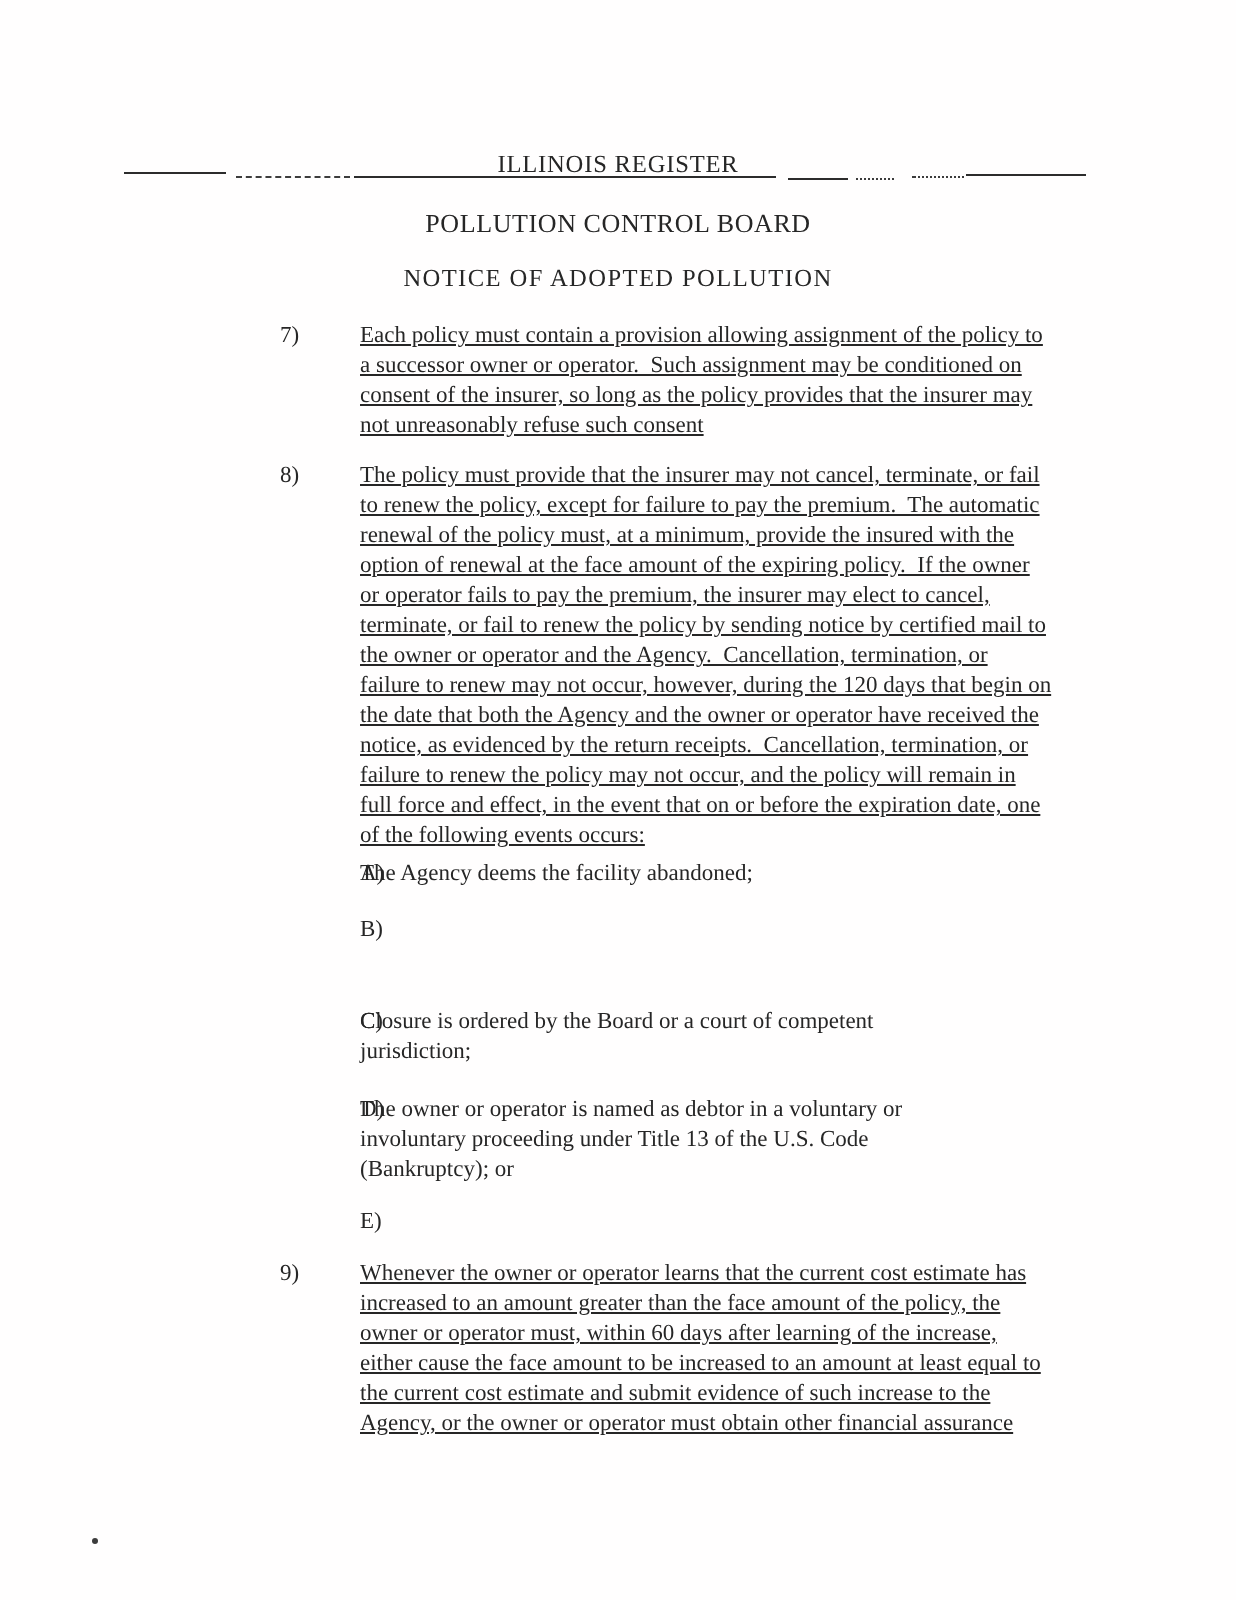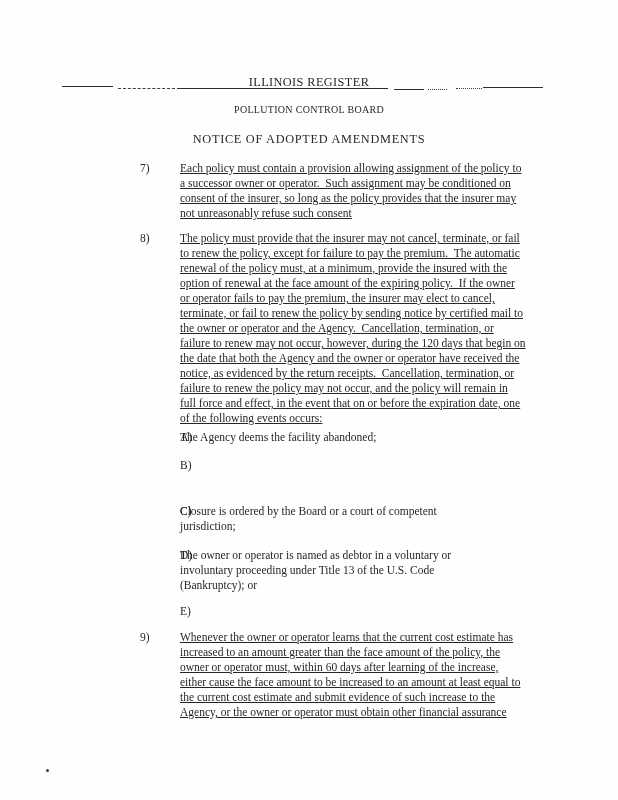--- a/index.html
+++ b/index.html
@@ -16,21 +16,21 @@
   .scanlayer { filter: blur(0.25px) contrast(1.02); }
 
   .center {
     position: absolute;
     left: 0;
     width: 100%;
     text-align: center;
     white-space: pre;
   }
   .title  { top: 75px;  font-size: 12.3px; letter-spacing: 0.4px; }
-  .sub1   { top: 104px; font-size: 10px; letter-spacing: 0.3px; }
+  .sub1   { top: 104px; font-size: 13px; letter-spacing: 0.3px; }
   .sub2   { top: 132px; font-size: 12.3px; letter-spacing: 0.7px; }
 
   .rule { position: absolute; height: 0; border-top: 1.4px solid #2e2e2e; }
   .rule.thin { border-top-width: 1px; }
   .rule.dashedln { border-top: 1.6px dashed #3d3d3d; }
   .rule.dottedln { border-top: 1.6px dotted #3d3d3d; }
 
   .r-a { left: 62px;  width: 51px;  top: 86px; }
   .r-b { left: 118px; width: 57px;  top: 88px; }
   .r-c { left: 177px; width: 211px; top: 88px; }
@@ -83,21 +83,21 @@
     <span class="rule r-a"></span>
     <span class="rule dashedln r-b"></span>
     <span class="rule thin r-c"></span>
     <span class="rule thin r-d"></span>
     <span class="rule dottedln r-e"></span>
     <span class="rule dottedln r-f"></span>
     <span class="rule r-g"></span>
 
     <div class="center title">ILLINOIS REGISTER</div>
     <div class="center sub1">POLLUTION CONTROL BOARD</div>
-    <div class="center sub2">NOTICE OF ADOPTED AMENDMENTS</div>
+    <div class="center sub2">NOTICE OF ADOPTED POLLUTION</div>
 
     <div class="item i7">
       <span class="num">7)</span>
       <div class="body">Each policy must contain a provision allowing assignment of the policy to
 a successor owner or operator.  Such assignment may be conditioned on
 consent of the insurer, so long as the policy provides that the insurer may
 not unreasonably refuse such consent</div>
     </div>
 
     <div class="item i8">

